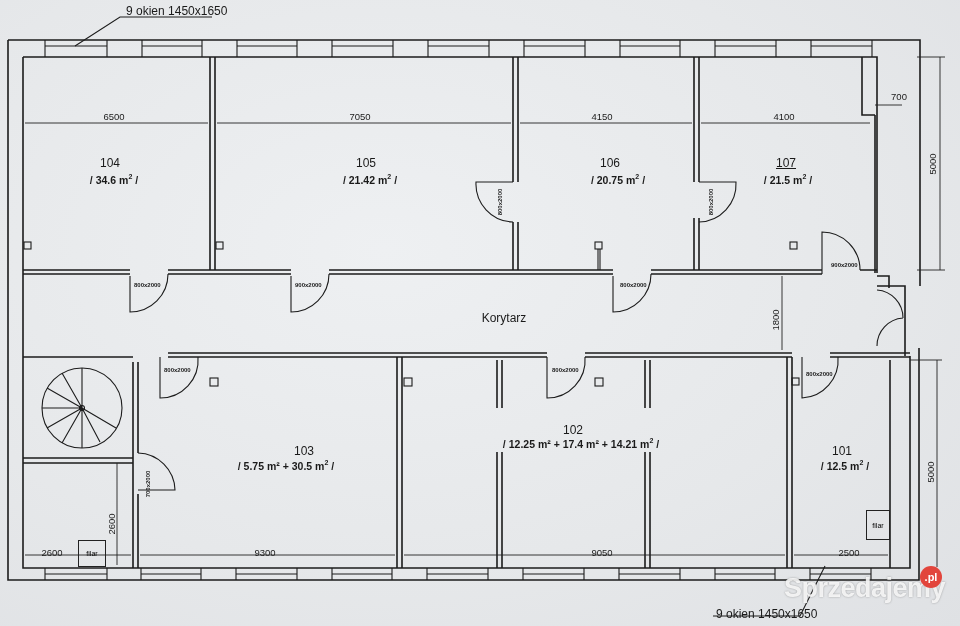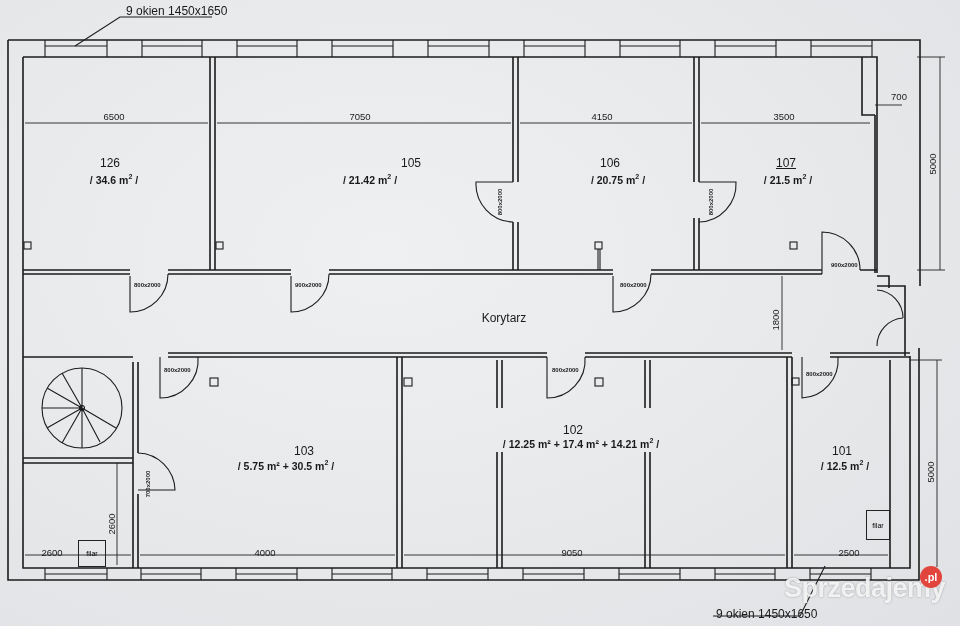--- a/index.html
+++ b/index.html
@@ -125,32 +125,32 @@
     <path d="M875 105 H902"></path>
     <path d="M940 57 V270 M917 57 H945 M917 270 H945"></path>
     <path d="M937 360 V567 M910 360 H942"></path>
   </g>
 </svg>
 
 <div class="lbl note" style="left:126px; top:4px;">9 okien 1450x1650</div>
 <div class="lbl note" style="left:716px; top:607px;">9 okien 1450x1650</div>
 
 <div class="lbl dim-txt" style="left:114px; top:111px;">6500</div>
-<div class="lbl room-num" style="left:110px; top:156px;">126</div>
+<div class="lbl room-num" style="left:110px; top:156px;">104</div>
 <div class="lbl room-area" style="left:114px; top:173px;"><span>/ 34.6 m</span><sup>2</sup><span> /</span></div>
 
 <div class="lbl dim-txt" style="left:360px; top:111px;">7050</div>
-<div class="lbl room-num" style="left:366px; top:156px;margin-left:45px;">105</div>
+<div class="lbl room-num" style="left:366px; top:156px;">105</div>
 <div class="lbl room-area" style="left:370px; top:173px;"><span>/ 21.42 m</span><sup>2</sup><span> /</span></div>
 
 <div class="lbl dim-txt" style="left:602px; top:111px;">4150</div>
 <div class="lbl room-num" style="left:610px; top:156px;">106</div>
 <div class="lbl room-area" style="left:618px; top:173px;"><span>/ 20.75 m</span><sup>2</sup><span> /</span></div>
 
-<div class="lbl dim-txt" style="left:784px; top:111px;">3500</div>
+<div class="lbl dim-txt" style="left:784px; top:111px;">4100</div>
 <div class="lbl room-num" style="left:786px; top:156px;text-decoration:underline;">107</div>
 <div class="lbl room-area" style="left:788px; top:173px;"><span>/ 21.5 m</span><sup>2</sup><span> /</span></div>
 
 <div class="lbl dim-txt" style="left:891px; top:91px;margin-left:8px;">700</div>
 <div class="lbl dim-v" style="left:932px; top:164px;">5000</div>
 
 <div class="lbl corridor" style="left:504px; top:311px;">Korytarz</div>
 <div class="lbl dim-v" style="left:775px; top:320px;">1800</div>
 
 <div class="lbl door-txt" style="left:134px; top:282px;">800x2000</div>
@@ -159,25 +159,25 @@
 <div class="lbl door-txt" style="left:620px; top:282px;">800x2000</div>
 <div class="lbl door-v" style="left:711px; top:202px;">800x2000</div>
 <div class="lbl door-txt" style="left:831px; top:262px;">900x2000</div>
 <div class="lbl door-txt" style="left:164px; top:367px;">800x2000</div>
 <div class="lbl door-v" style="left:148px; top:484px;">700x2000</div>
 <div class="lbl door-txt" style="left:552px; top:367px;">800x2000</div>
 <div class="lbl door-txt" style="left:806px; top:371px;">800x2000</div>
 
 <div class="lbl room-num" style="left:304px; top:444px;">103</div>
 <div class="lbl room-area" style="left:286px; top:459px;"><span>/ 5.75 m² + 30.5 m</span><sup>2</sup><span> /</span></div>
-<div class="lbl dim-txt" style="left:265px; top:547px;">4000</div>
+<div class="lbl dim-txt" style="left:265px; top:547px;">9300</div>
 
 <div class="lbl room-num" style="left:573px; top:423px;">102</div>
 <div class="lbl room-area" style="left:581px; top:437px;"><span>/ 12.25 m² + 17.4 m² + 14.21 m</span><sup>2</sup><span> /</span></div>
-<div class="lbl dim-txt" style="left:572px; top:547px;">9050</div>
+<div class="lbl dim-txt" style="left:602px; top:547px;">9050</div>
 
 <div class="lbl room-num" style="left:842px; top:444px;">101</div>
 <div class="lbl room-area" style="left:845px; top:459px;"><span>/ 12.5 m</span><sup>2</sup><span> /</span></div>
 <div class="lbl dim-txt" style="left:841px; top:547px;margin-left:8px;">2500</div>
 <div class="lbl dim-v" style="left:930px; top:472px;">5000</div>
 
 <div class="lbl dim-txt" style="left:52px; top:547px;">2600</div>
 <div class="lbl dim-v" style="left:111px; top:524px;">2600</div>
 
 <div class="filar" style="left:78px; top:540px; width:26px; height:25px;">filar</div>

